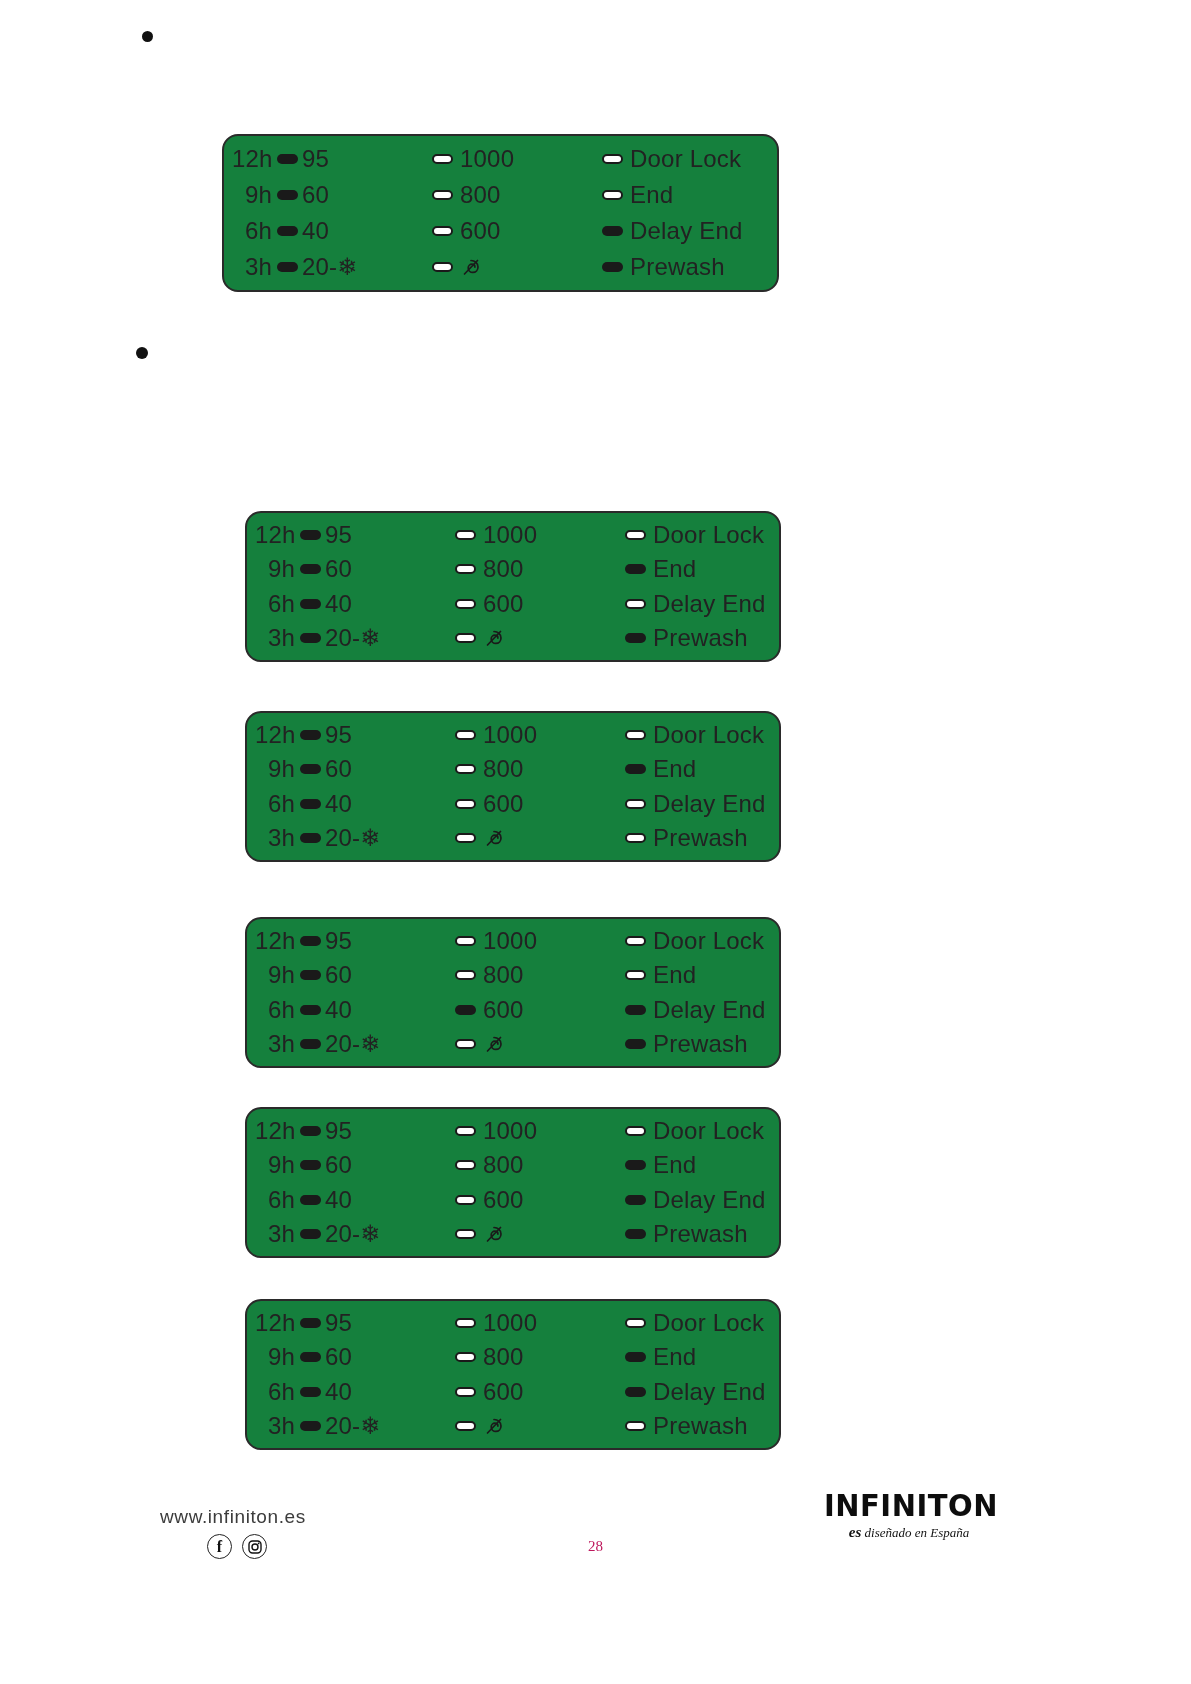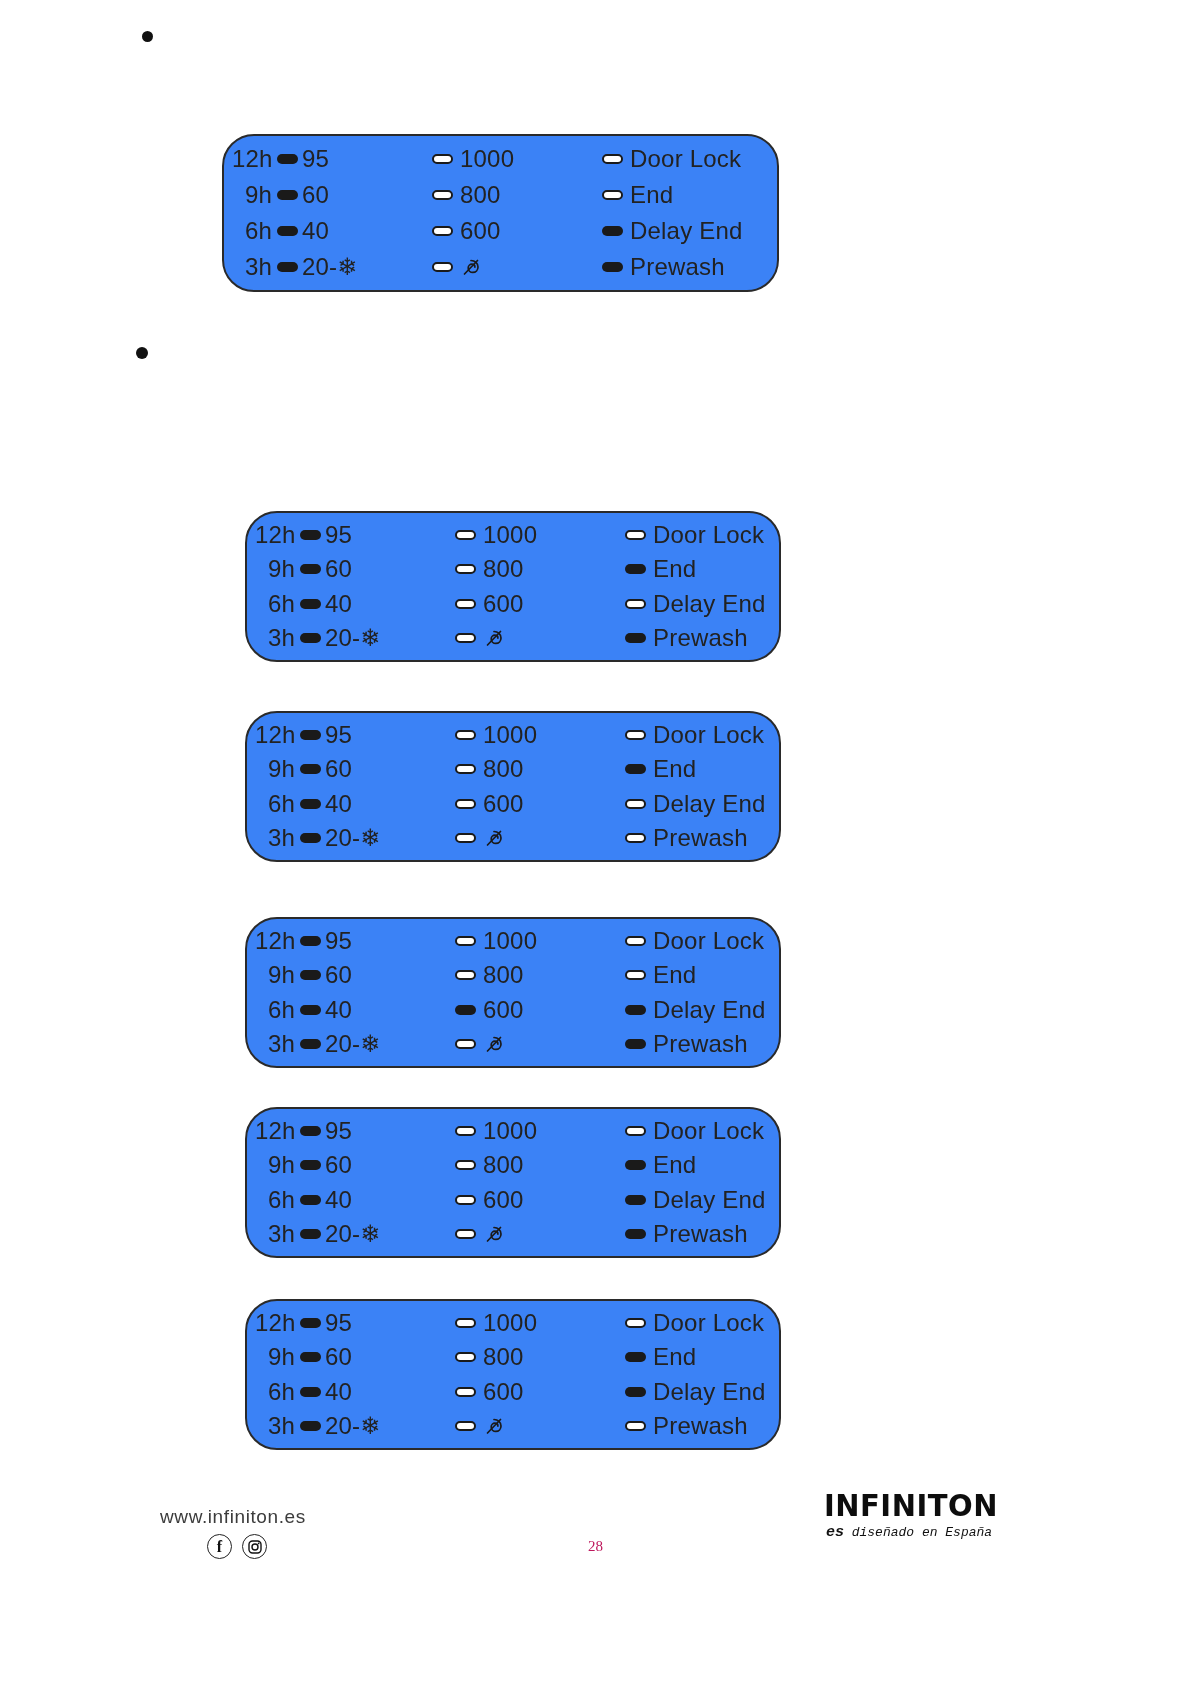--- a/index.html
+++ b/index.html
@@ -16,22 +16,22 @@
     width:11px; height:11px;
     border-radius:50%;
     background:#111;
   }
   #bullet-1 { left:142px; top:31px; }
   #bullet-2 { left:136px; top:347px; width:12px; height:12px; }
 
   .panel {
     position:absolute;
     border:2px solid #2a2a2a;
-    border-radius:32px;
-    background:#3b82f6;
+    border-radius:16px;
+    background:#15803d;
     display:flex;
     flex-direction:column;
     justify-content:space-evenly;
     padding:4px 0;
   }
   #panel-1 { left:222px; top:134px; width:557px; height:158px; }
   #panel-2 { left:245px; top:511px; width:536px; height:151px; }
   #panel-3 { left:245px; top:711px; width:536px; height:151px; }
   #panel-4 { left:245px; top:917px; width:536px; height:151px; }
   #panel-5 { left:245px; top:1107px; width:536px; height:151px; }
@@ -102,21 +102,21 @@
     color:#0d0d0d;
     transform:scaleY(1.05);
     text-align:center;
     font-family:"DejaVu Sans", sans-serif;
   }
   .brand-tagline {
     position:absolute;
     left:824px; top:1524px;
     width:170px;
     text-align:center;
-    font-family:Liberation Mono, monospace;
+    font-family:Liberation Serif, serif;
     font-style:italic;
     font-size:13px;
     color:#111;
   }
   .brand-tagline b { font-size:15px; }
 </style>
 </head>
 <body>
 
 <div class="bullet" id="bullet-1"></div>

